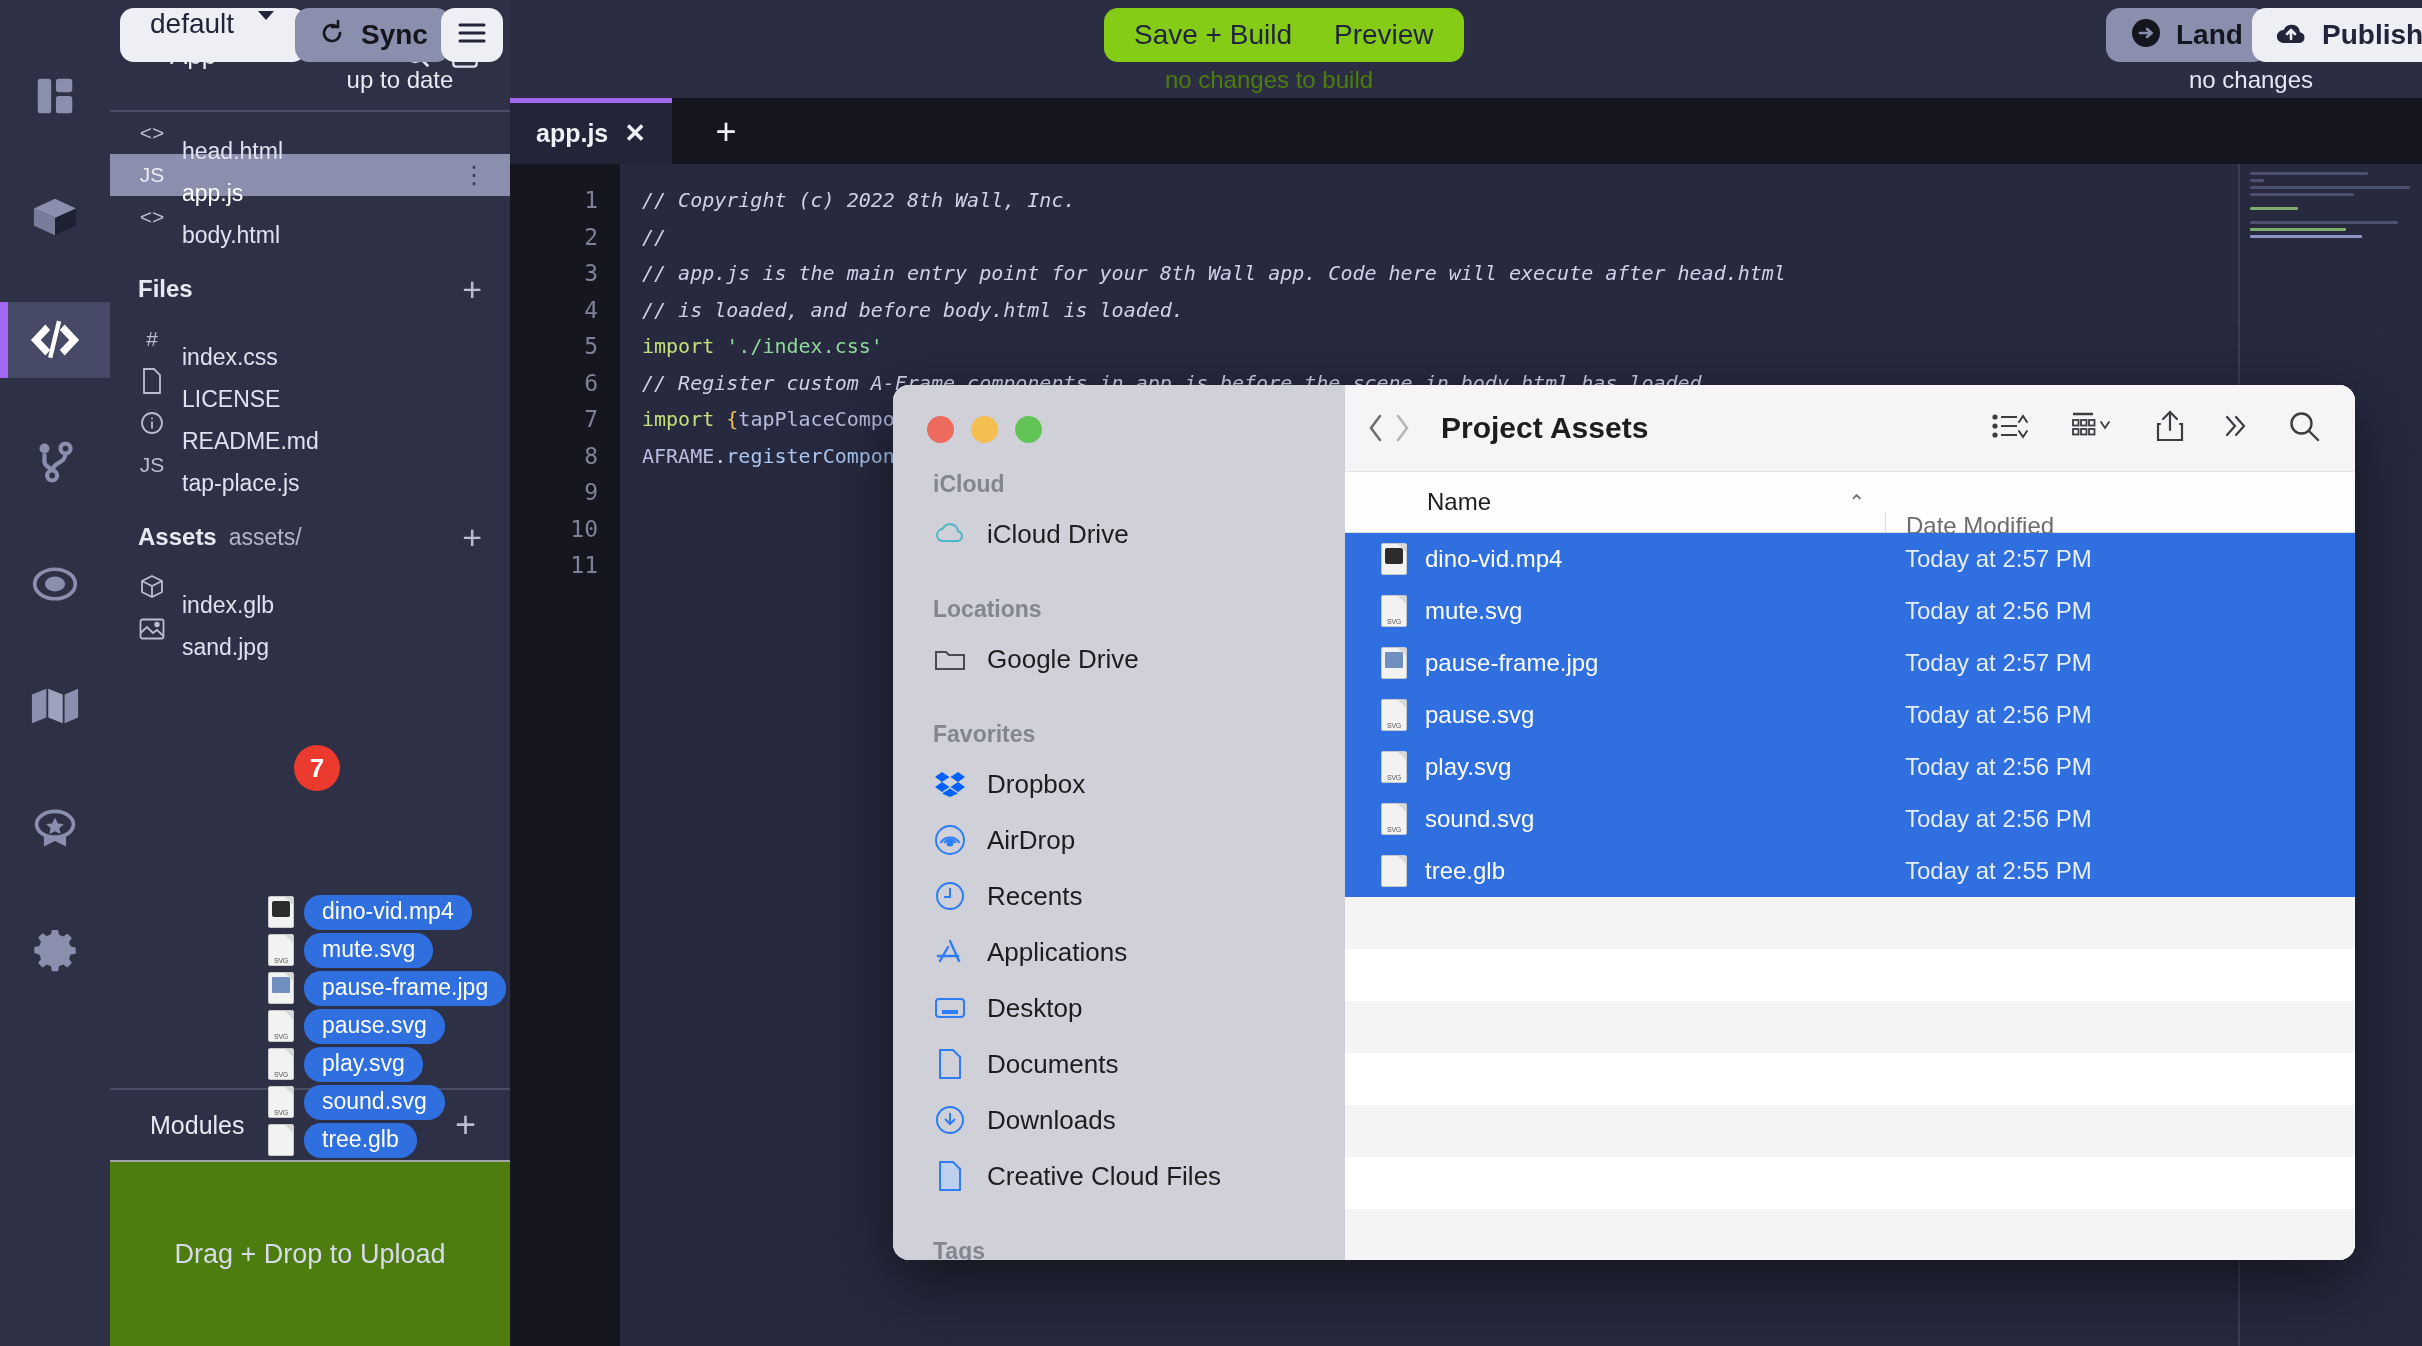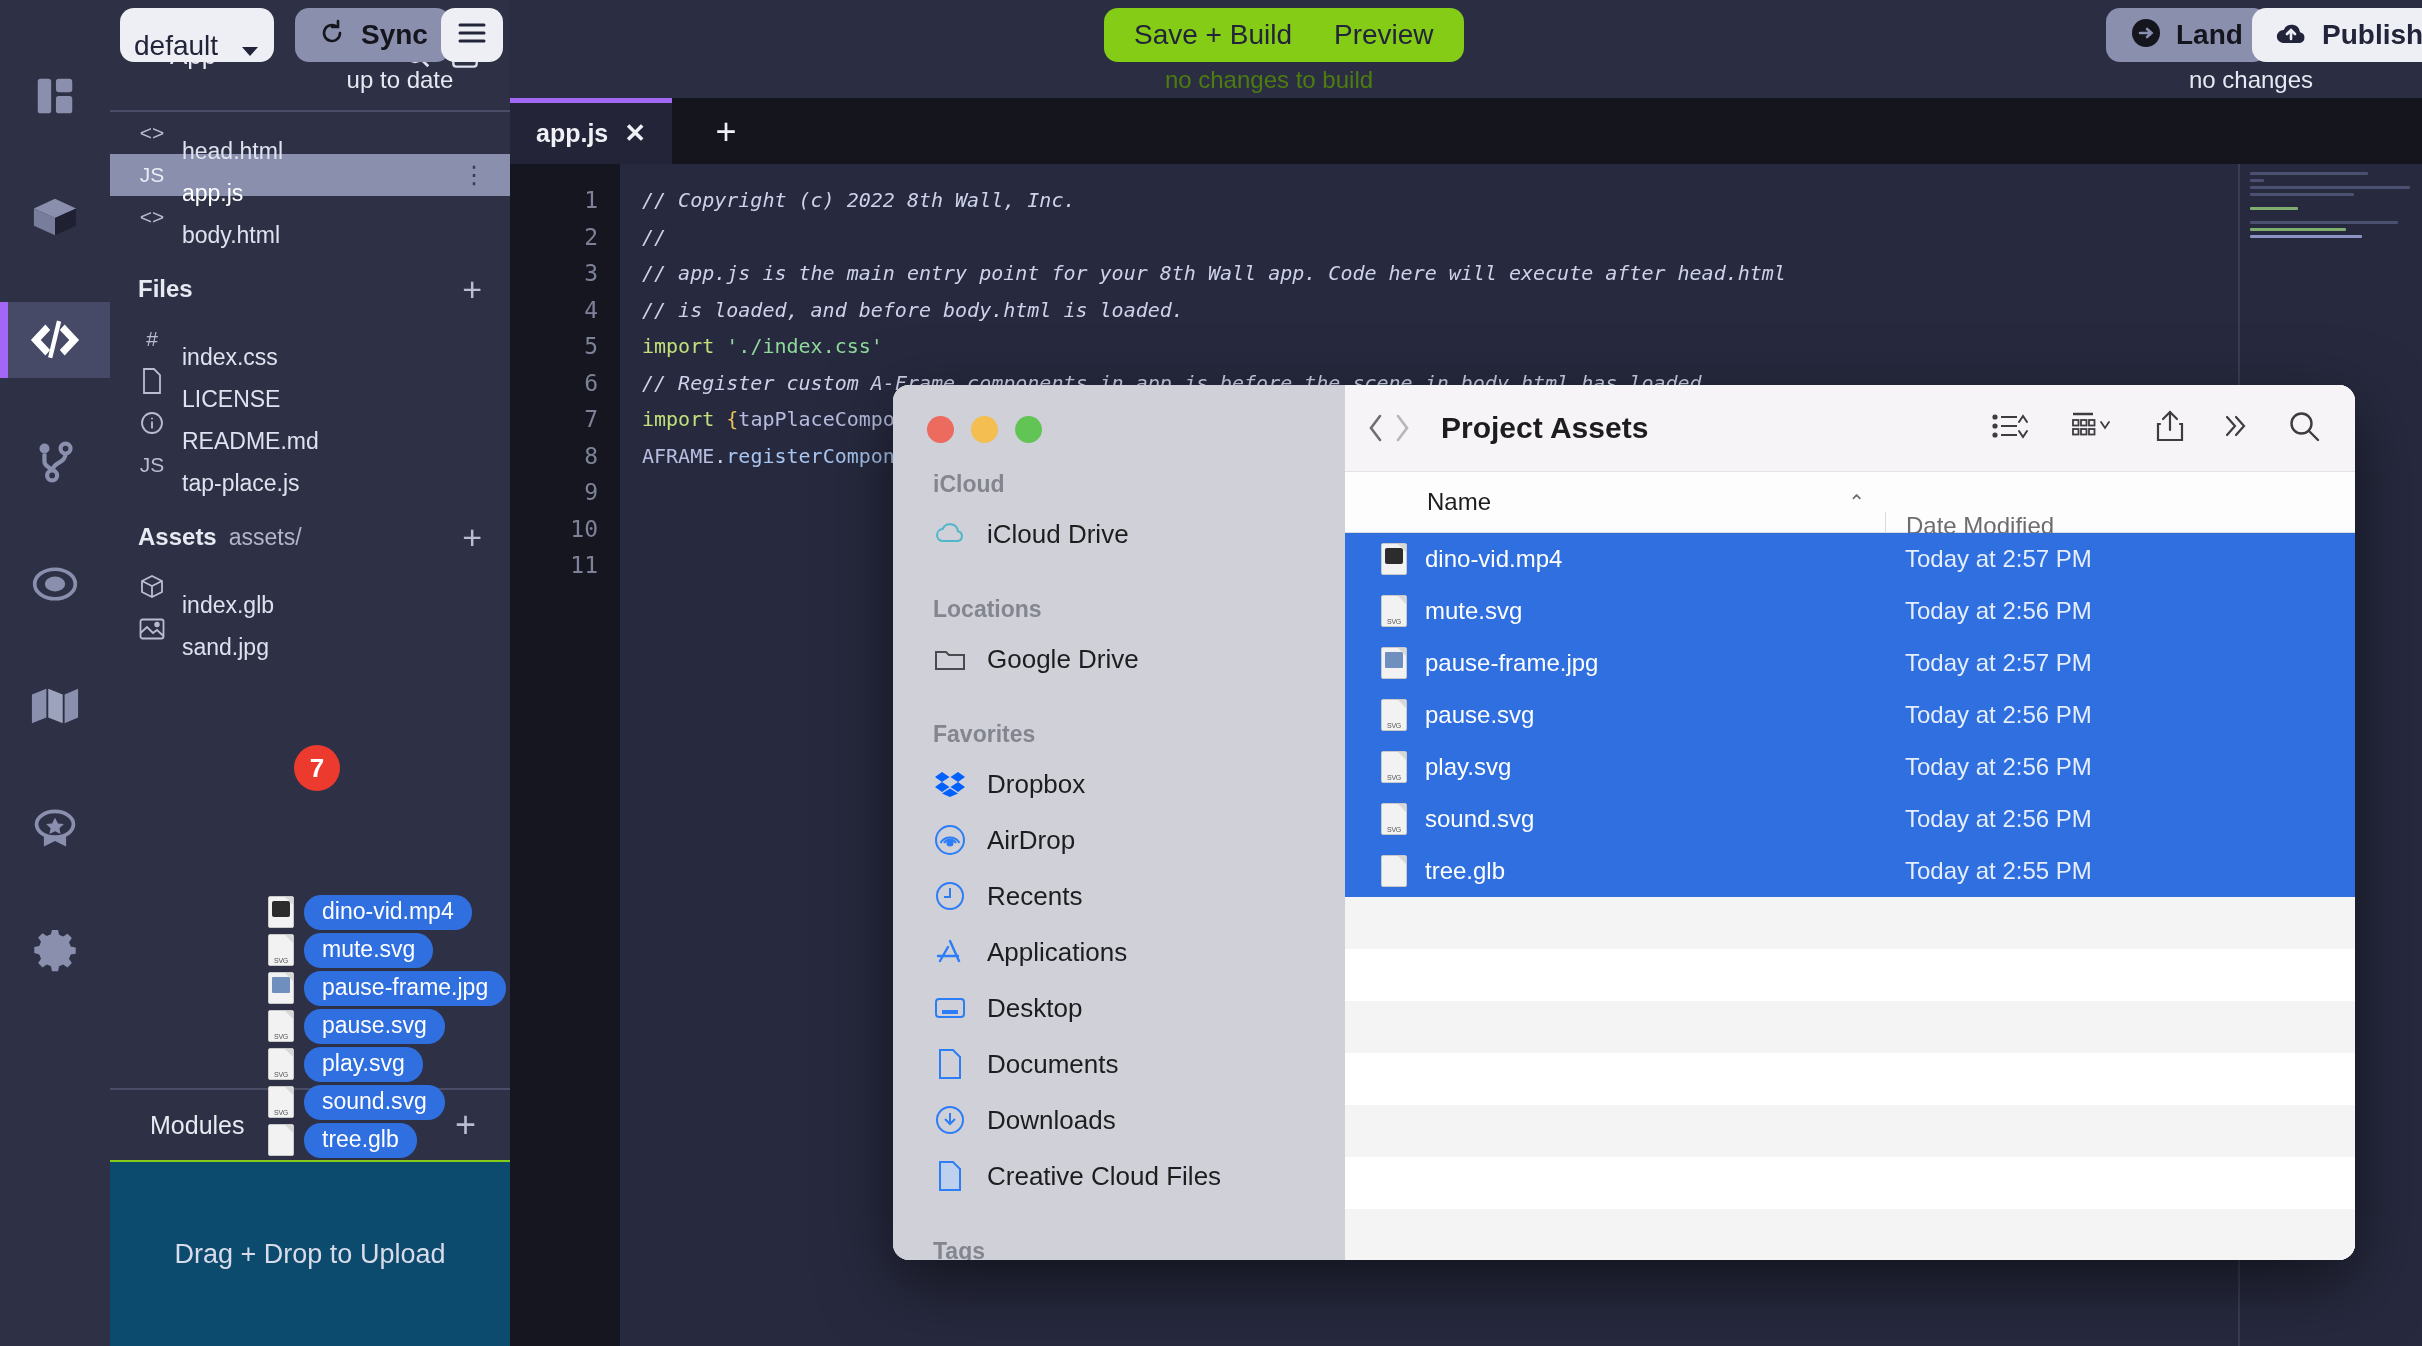--- a/index.html
+++ b/index.html
@@ -94,21 +94,21 @@
 
   .modules-bar {
     position: absolute; left: 0; right: 0; bottom: 186px; height: 72px;
     display: flex; align-items: center; padding: 0 34px 0 40px;
     border-top: 2px solid #4a4d66;
   }
   .modules-bar .lbl { font-size: 25px; color: #e8eaf2; }
   .modules-bar .plus { margin-left: auto; font-size: 36px; color: #b9bdd3; line-height:1;}
   .dropzone {
     position: absolute; left: 0; right: 0; bottom: 0; height: 186px;
-    background: #0c4a6e; border-top: 2px solid #84cc16;
+    background: #4d7c0f; border-top: 2px solid #a3a3a3;
     display: flex; align-items: center; justify-content: center;
     color: #d8dbe9; font-size: 27px;
   }
 
   
   .editor { position: absolute; left: 510px; top: 0; right: 0; height: 1346px; background: #14151d; }
   .topbar {
     position: absolute; left: 0; top: 0; right: 0; height: 98px; background: #2b2e42;
   }
   .tabbar { position: absolute; left: 0; top: 98px; right: 0; height: 66px; background: #14151d; }
@@ -735,21 +735,21 @@
         <div class="frow odd"></div>
         <div class="frow even"></div>
         <div class="frow odd"></div>
 
       </div>
     </div>
   </div>
 
   <div style="position:absolute;left:0;top:0;width:2422px;height:98px;z-index:30;pointer-events:none">
 
-    <div style="position:absolute;left:120px;top:8px;background:#eeeef5;border-radius:14px;height:54px;display:flex;align-items:flex-end;padding:0 14px;gap:22px;pointer-events:auto">
+    <div style="position:absolute;left:120px;top:8px;background:#eeeef5;border-radius:14px;height:54px;display:flex;align-items:flex-start;padding:0 30px;gap:22px;pointer-events:auto">
       <span style="font-size:28px;color:#22243a">default</span>
       <span>
         <svg width="20" height="14" viewBox="0 0 20 14">
             <path d="M2 3 L18 3 L10 12 Z" fill="#22243a"></path>
           </svg>
       </span>
     </div>
 
     <div style="position:absolute;left:295px;top:8px;background:#8a8fad;border-radius:14px;height:54px;display:flex;align-items:center;padding:0 22px;gap:14px;pointer-events:auto">
       <span>

